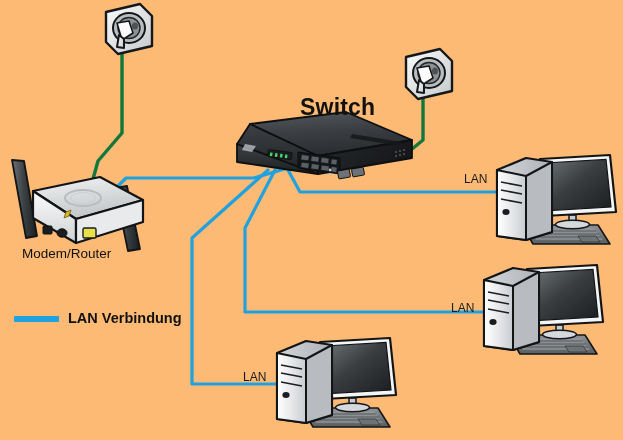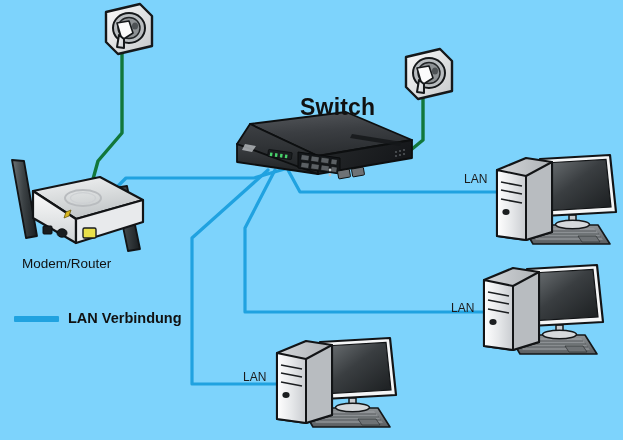--- a/index.html
+++ b/index.html
@@ -4,21 +4,21 @@
 <style>
   html,body{margin:0;padding:0;background:#fff;}
   body{
     font-family:"Liberation Sans", sans-serif;
     -webkit-font-smoothing:antialiased;
   }
   #stage{
     position:relative;
     width:623px;
     height:440px;
-    background:#7dd3fc;
+    background:#fdba74;
     overflow:hidden;
   }
   #scene{
     position:absolute;
     inset:0;
     width:623px;
     height:440px;
   }
   .lbl{
     position:absolute;
@@ -26,21 +26,21 @@
     white-space:nowrap;
     line-height:1;
   }
   #title-switch{
     left:300px; top:96px;
     font-size:23px;
     font-weight:bold;
     letter-spacing:.2px;
   }
   #label-modem{
-    left:22px; top:257px;
+    left:22px; top:247px;
     font-size:13.5px;
   }
   .lan-tag{
     font-size:12px;
     color:#1b1b1b;
   }
   #lan-a{left:464px; top:173px;}
   #lan-b{left:451px; top:302px;}
   #lan-c{left:243px; top:371px;}
   #legend{

